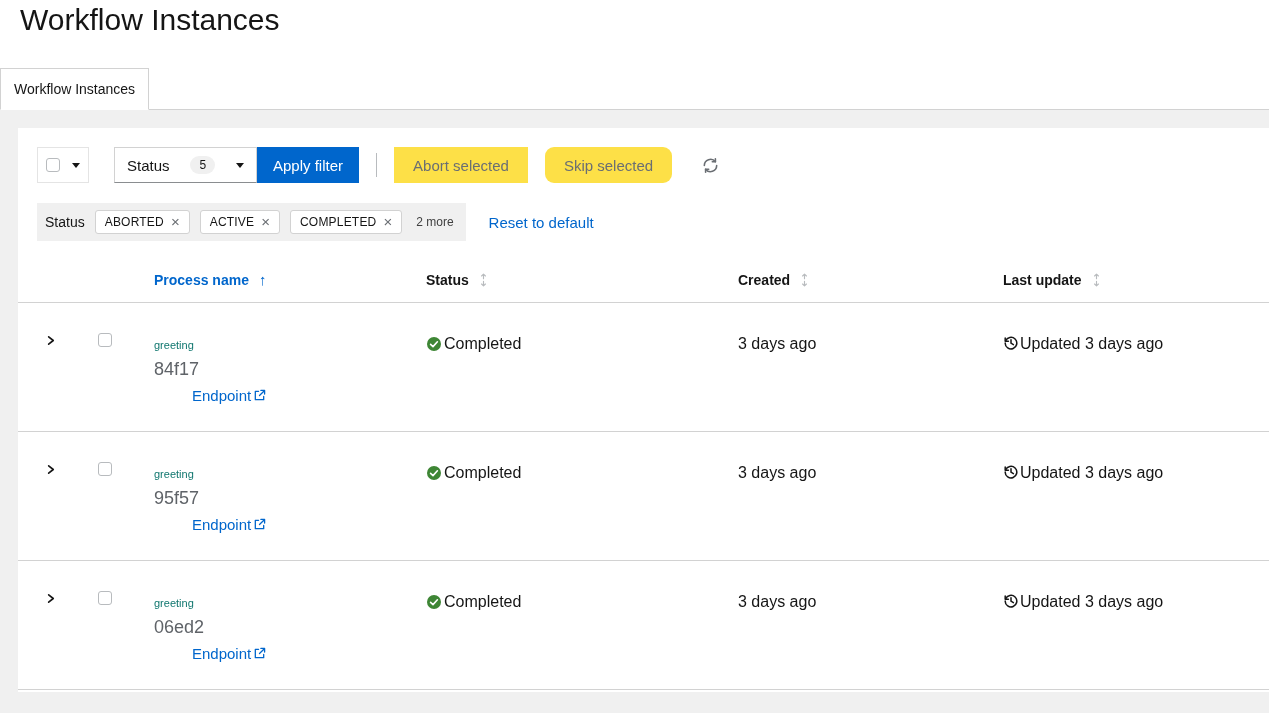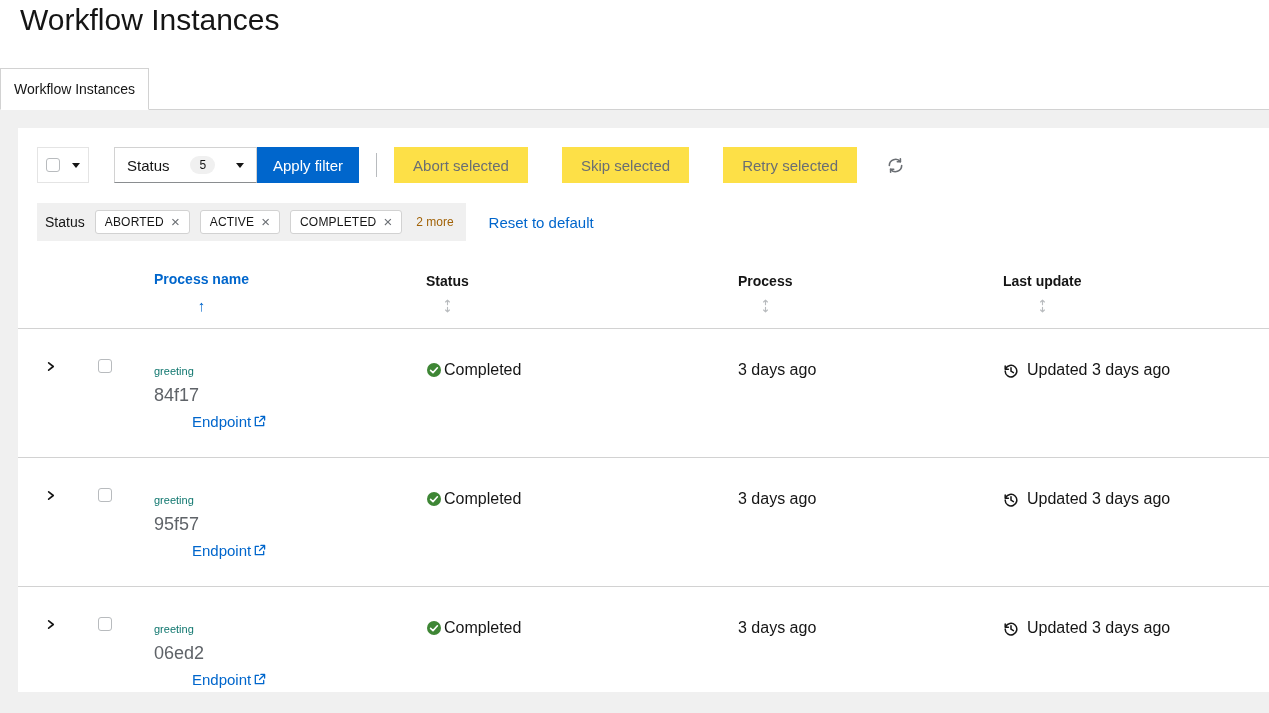--- a/index.html
+++ b/index.html
@@ -61,21 +61,21 @@
     font-family:inherit; font-size:15px; color:#151515; outline:none;
   }
   .bk-input::placeholder { color:#6a6e73; }
   .btn {
     height:36px; padding:0 16px; border:none; font-family:inherit;
     font-size:15px; cursor:pointer;
   }
   .btn.primary { background:#0066cc; color:#fff; }
   .btn.disabled { background:#fde047; color:#6a6e73; padding:0 19px; cursor:default; }
   .toolbar-divider { width:1px; height:24px; background:#b8bbbe; margin:0 17px; }
-  .btn + .btn { margin-left:34px; }
+  .btn + .btn { margin-left:17px;border-radius:9px; }
   .icon-btn {
     background:none; border:none; padding:4px; margin-left:26px; cursor:pointer;
     display:inline-flex; align-items:center;
   }
 
   
   .filter-row { display:flex; align-items:center; gap:23px; padding:6px 16px 16px 19px; }
   .filter-group {
     display:inline-flex; align-items:center; gap:10px;
     background:#f0f0f0; padding:7px 8px;
@@ -83,51 +83,51 @@
   .filter-label { font-size:14px; color:#151515; }
   .chip {
     display:inline-flex; align-items:center; gap:7px;
     background:#fff; border:1px solid #d2d2d2; border-radius:3px;
     padding:4px 9px; font-size:12px; color:#151515; letter-spacing:.2px;
   }
   .chip-close {
     background:none; border:none; padding:0; color:#6a6e73;
     font-size:15px; line-height:12px; cursor:pointer; font-family:inherit;
   }
-  .more-link { font-size:12px; color:#a16207; text-decoration:none; padding:0 4px; }
+  .more-link { font-size:12px; color:#404040; text-decoration:none; padding:0 4px; }
   .reset-link { font-size:15px; color:#0066cc; text-decoration:none; }
 
   
   table { width:100%; border-collapse:collapse; }
   thead th {
     text-align:left; font-size:14px; font-weight:700; color:#151515;
     padding:14px 16px; border-bottom:1px solid #d2d2d2;
   }
   .th-sort-btn {
     background:none; border:none; padding:0; font:inherit; font-weight:700;
-    color:#151515; display:inline-flex; align-items:center; gap:10px; cursor:pointer;flex-direction:column;
+    color:#151515; display:inline-flex; align-items:center; gap:10px; cursor:pointer;
   }
   .th-sort-btn.sorted { color:#0066cc; }
   .sort-asc { color:#0066cc; font-size:15px; font-weight:700; }
   tbody td {
     vertical-align:top; padding:32px 16px 26px;
     border-bottom:1px solid #d2d2d2; font-size:16px; color:#151515;
   }
   td.cell-expand, th.cell-expand { padding:28px 0; text-align:center; }
   th.cell-expand, th.cell-check { padding:14px 0; }
   td.cell-check { padding:30px 0 0 16px; }
   .expand-btn { background:none; border:none; padding:4px 6px; cursor:pointer; display:inline-flex; }
   .name-link { color:#0f766e; text-decoration:none; font-size:11px; display:inline-block; }
   .proc-id { font-size:18px; color:#5f6368; margin-top:6px; }
   .endpoint-link {
     color:#0066cc; text-decoration:none; font-size:15px;
     display:inline-flex; align-items:center; gap:2px; margin-top:7px;margin-left:38px;
   }
   .status-wrap { display:inline-flex; align-items:center; gap:2px; }
-  .updated-wrap { display:inline-flex; align-items:flex-end; gap:8px; }
+  .updated-wrap { display:inline-flex; align-items:flex-start; gap:1px; }
 </style>
 </head>
 <body>
 
 <div class="page-header">
   <h1>Workflow Instances</h1>
 </div>
 
 <div class="tabs">
   <button class="tab active">Workflow Instances</button>
@@ -148,21 +148,20 @@
           <span class="badge">5</span>
           <span class="caret"></span>
         </button>
         <button class="btn primary">Apply filter</button>
       </div>
 
       <span class="toolbar-divider"></span>
 
       <button class="btn disabled">Abort selected</button>
       <button class="btn disabled">Skip selected</button>
-      <button class="btn disabled">Retry selected</button>
 
       <button class="icon-btn">
         <svg viewBox="0 0 16 16" width="17" height="17" fill="none" stroke="#6a6e73" stroke-width="1.5" stroke-linecap="round" stroke-linejoin="round">
           <path d="M13.8 8a5.8 5.8 0 0 1-10.4 3.5"></path>
           <path d="M2.2 8a5.8 5.8 0 0 1 10.4-3.5"></path>
           <path d="M12.6 1.6v2.9h-2.9"></path>
           <path d="M3.4 14.4v-2.9h2.9"></path>
         </svg>
       </button>
     </div>
@@ -212,21 +211,21 @@
             <button class="th-sort-btn">
               <span>Status</span>
               <svg viewBox="0 0 10 16" width="9" height="14" fill="none" stroke="#b8bbbe" stroke-width="1.3" stroke-linecap="round" stroke-linejoin="round">
                 <path d="M5 6.5V1.5M2.8 3.4 5 1.2l2.2 2.2"></path>
                 <path d="M5 9.5v5M2.8 12.6 5 14.8l2.2-2.2"></path>
               </svg>
             </button>
           </th>
           <th>
             <button class="th-sort-btn">
-              <span>Process</span>
+              <span>Created</span>
               <svg viewBox="0 0 10 16" width="9" height="14" fill="none" stroke="#b8bbbe" stroke-width="1.3" stroke-linecap="round" stroke-linejoin="round">
                 <path d="M5 6.5V1.5M2.8 3.4 5 1.2l2.2 2.2"></path>
                 <path d="M5 9.5v5M2.8 12.6 5 14.8l2.2-2.2"></path>
               </svg>
             </button>
           </th>
           <th>
             <button class="th-sort-btn">
               <span>Last update</span>
               <svg viewBox="0 0 10 16" width="9" height="14" fill="none" stroke="#b8bbbe" stroke-width="1.3" stroke-linecap="round" stroke-linejoin="round">

